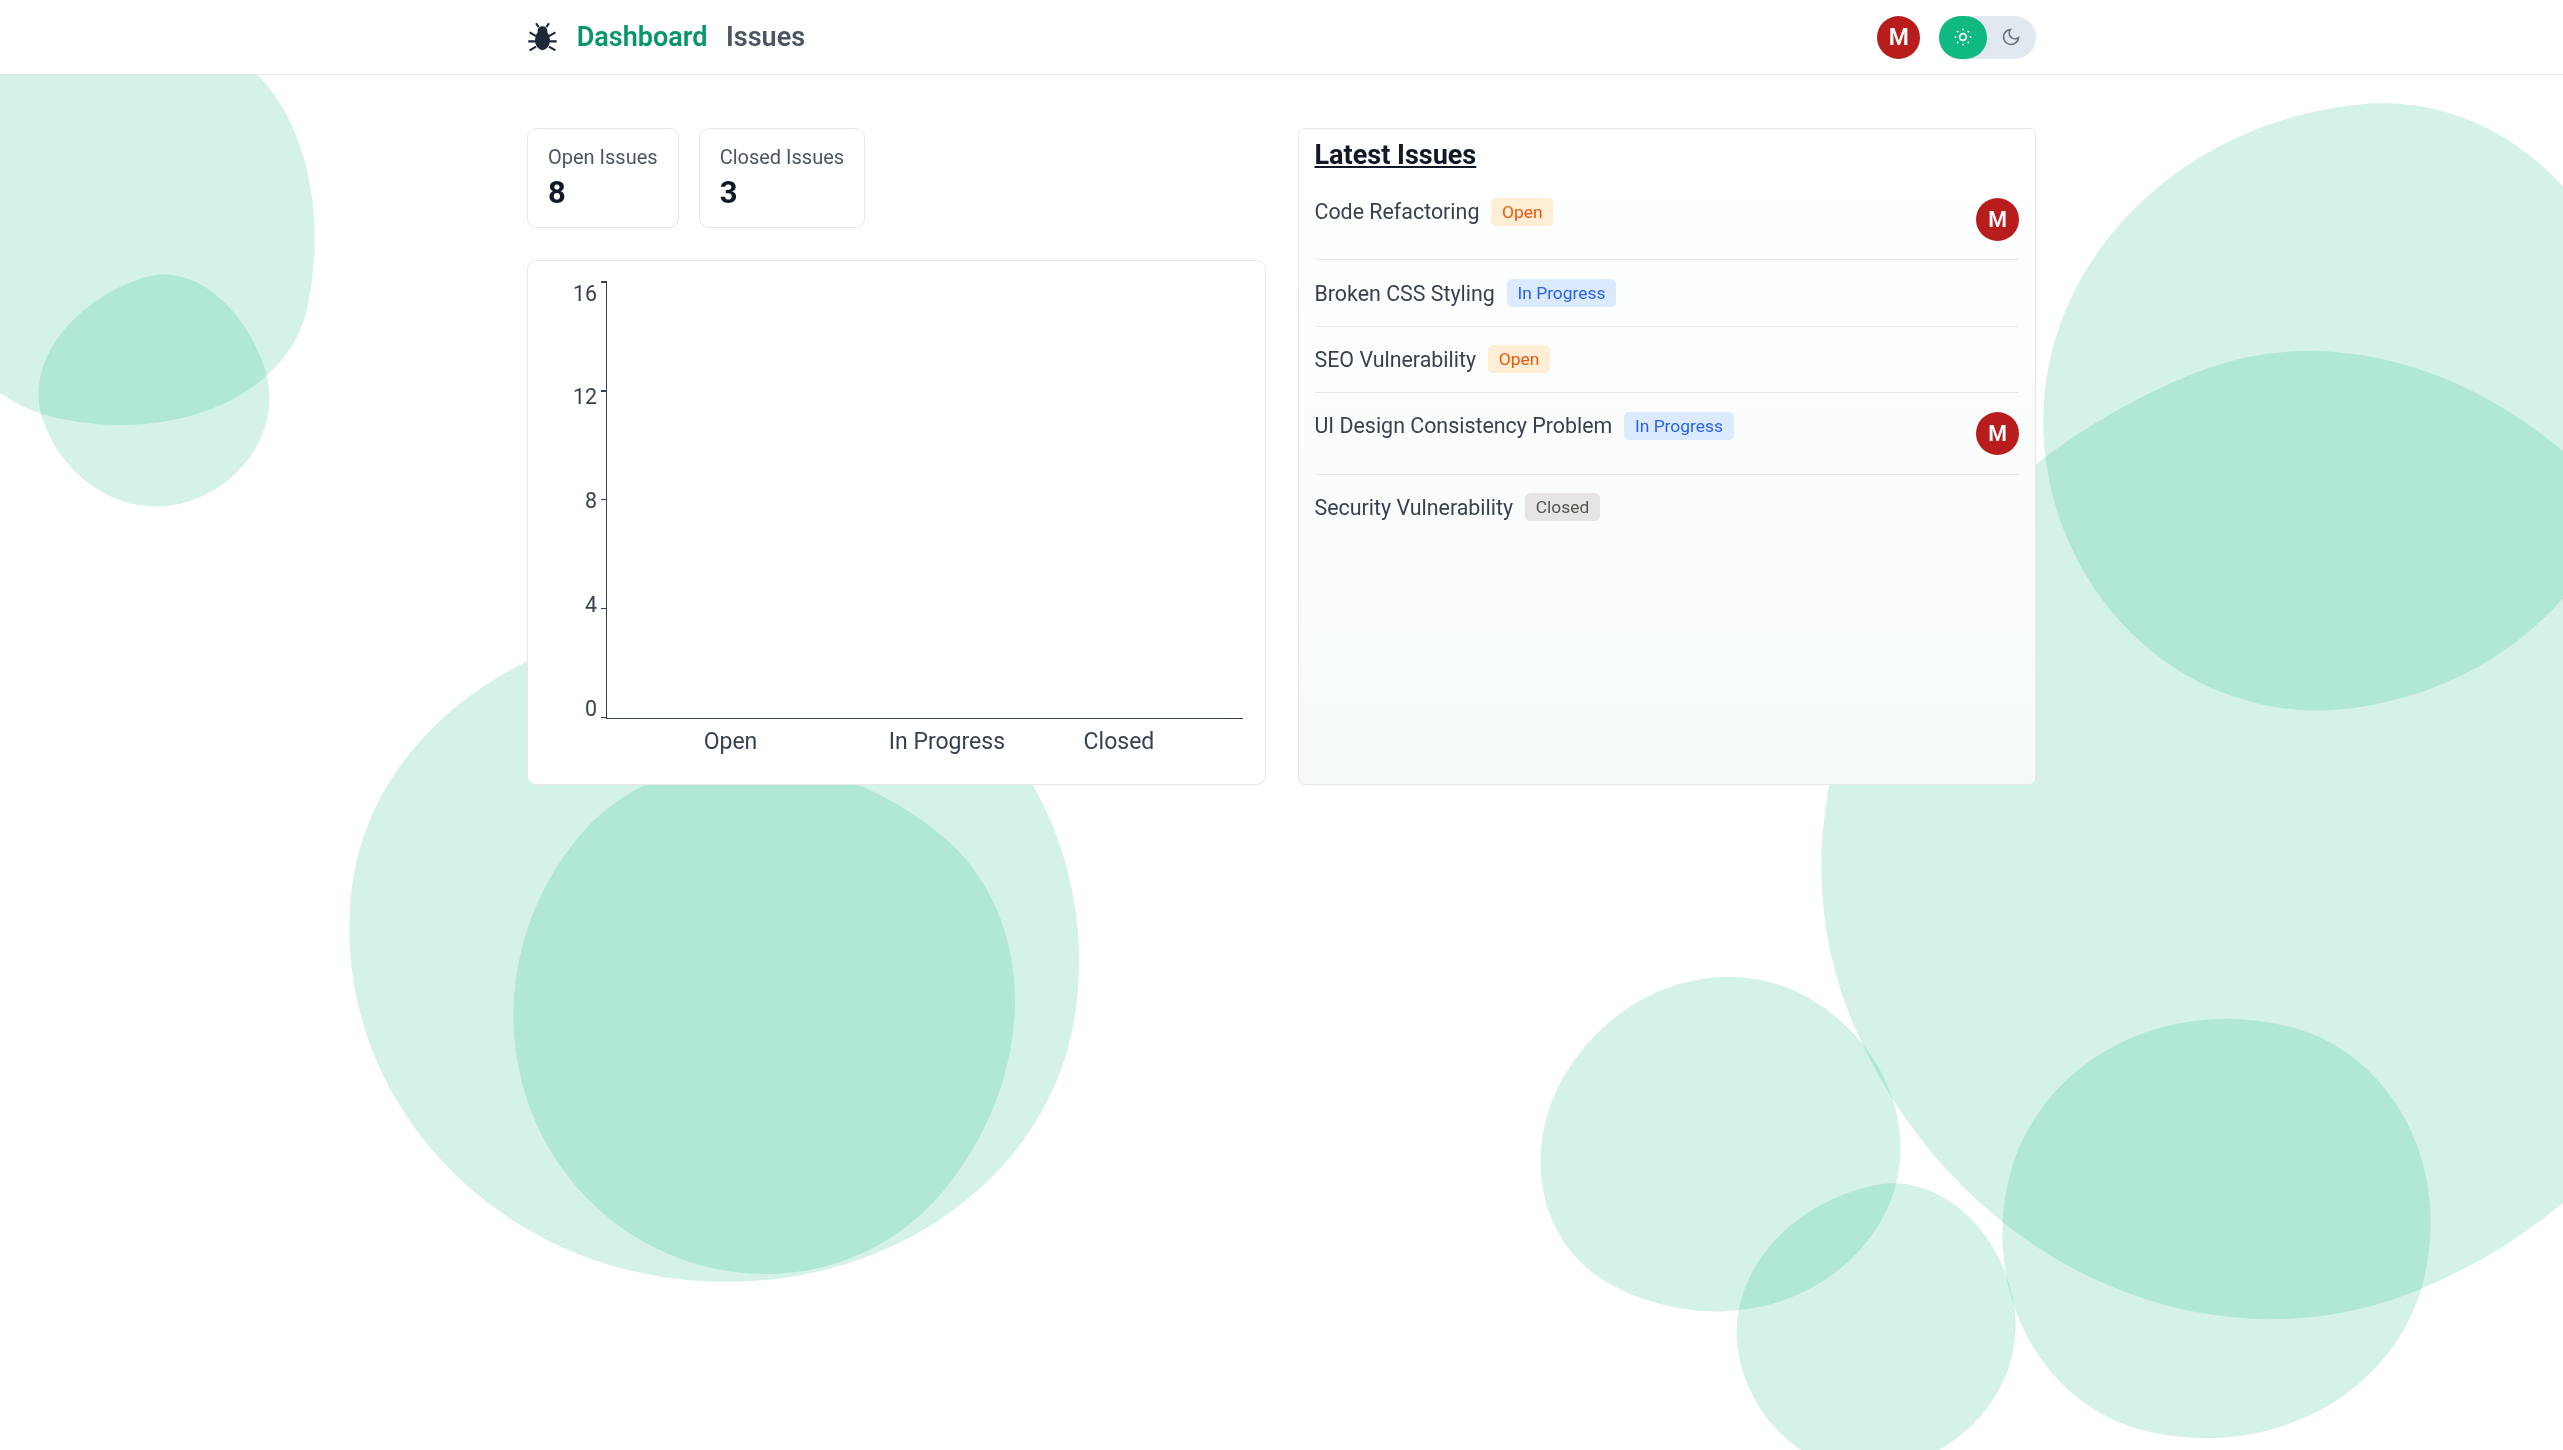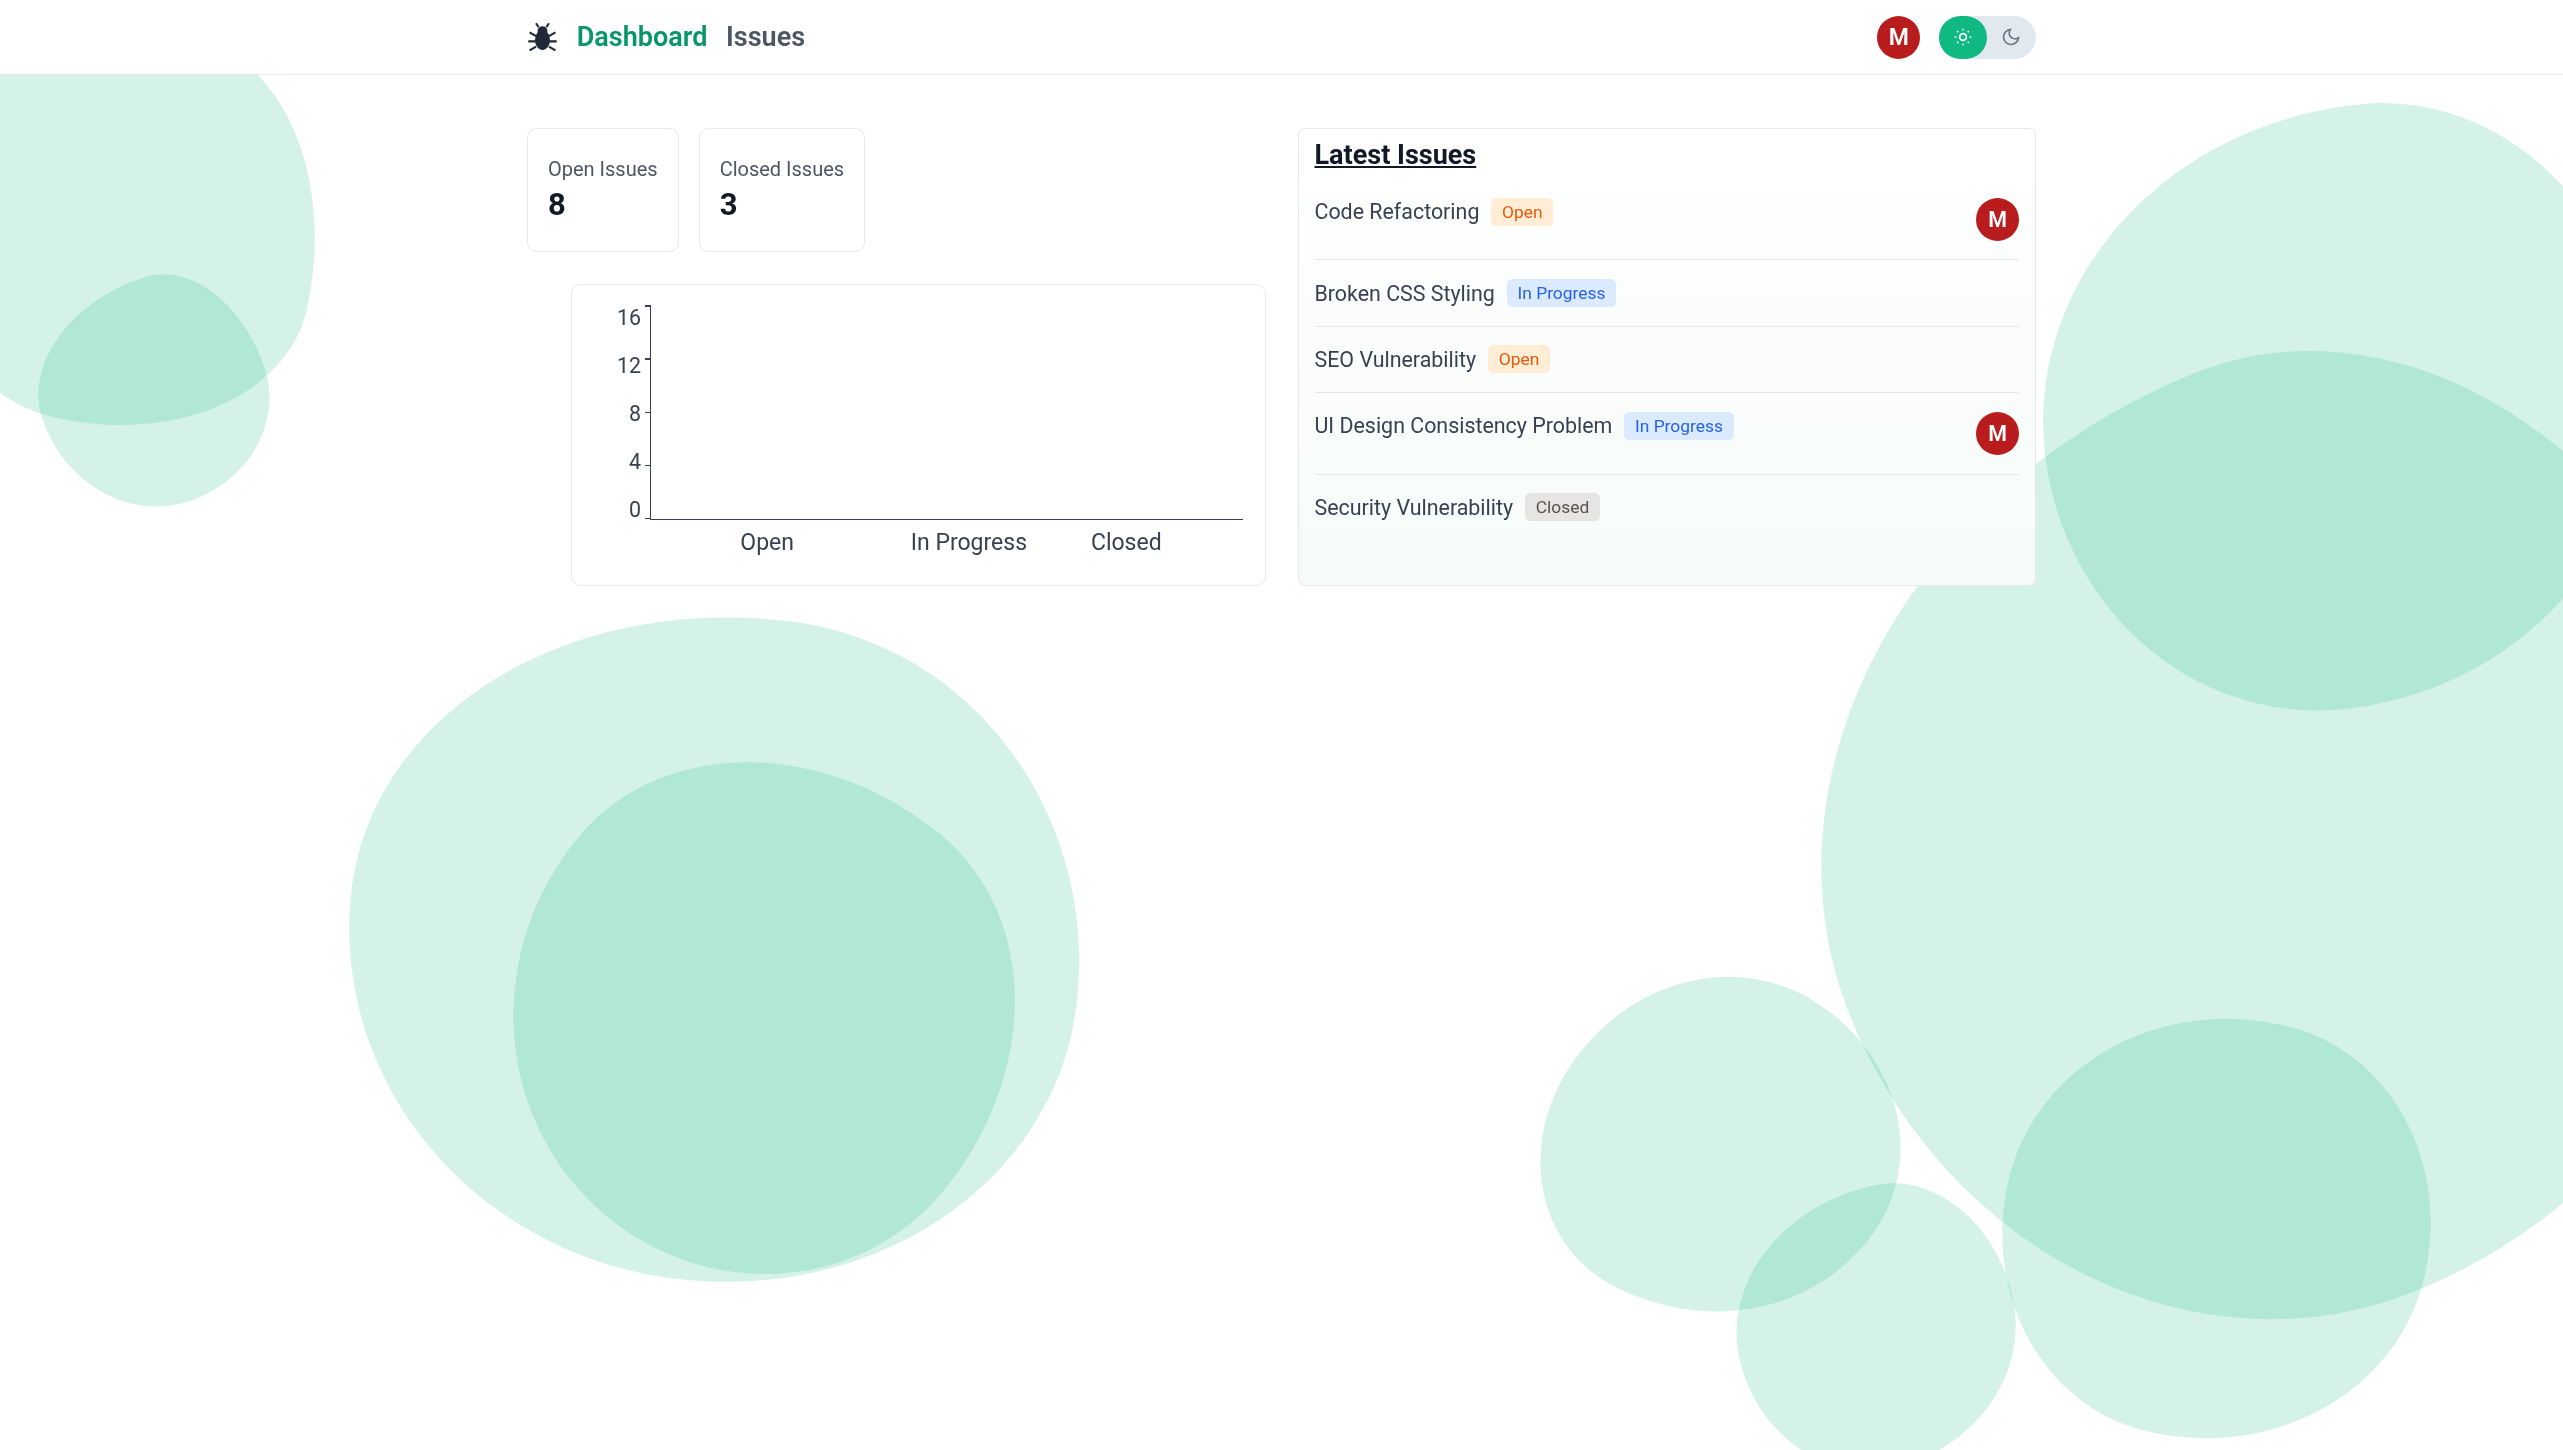--- a/index.html
+++ b/index.html
@@ -64,30 +64,29 @@
   }
   .theme-toggle svg { width: 20px; height: 20px; }
 
   
   main { position: relative; z-index: 2; padding: 53px 40px; }
   .grid { width: 1509px; max-width: 100%; margin: 0 auto; display: grid; grid-template-columns: 1fr 1fr; gap: 32px; }
 
   .stats-row { display: flex; gap: 20px; margin-bottom: 32px; }
   .stat-card {
     border: 1.3px solid #e5e7eb; border-radius: 9.3px;
-    padding: 28px 20px; background: #fff; min-width: 133px;
+    padding: 16px 20px; background: #fff; min-width: 133px;
   }
   .stat-label { font-size: 20px; color: #4b5563; white-space: nowrap; }
   .stat-value { font-size: 31px; font-weight: 700; color: #111827; margin-top: 5.3px; }
 
   .chart-card {
     border: 1.3px solid #e5e7eb; border-radius: 9.3px;
     background: #fff; padding: 21.4px;
-    height: 302px;
-    margin-left: 44px;
+    height: 525px;
   }
   .chart-inner { width: 100%; height: 100%; position: relative; display: flex; }
   .y-axis {
     width: 57px; position: relative;
     display: flex; flex-direction: column; justify-content: space-between; align-items: flex-end;
     padding-right: 9.3px; padding-bottom: 44px;
     font-size: 21.4px; color: #374151;
   }
   .y-axis .tick { position: relative; line-height: 1; }
   .plot {

